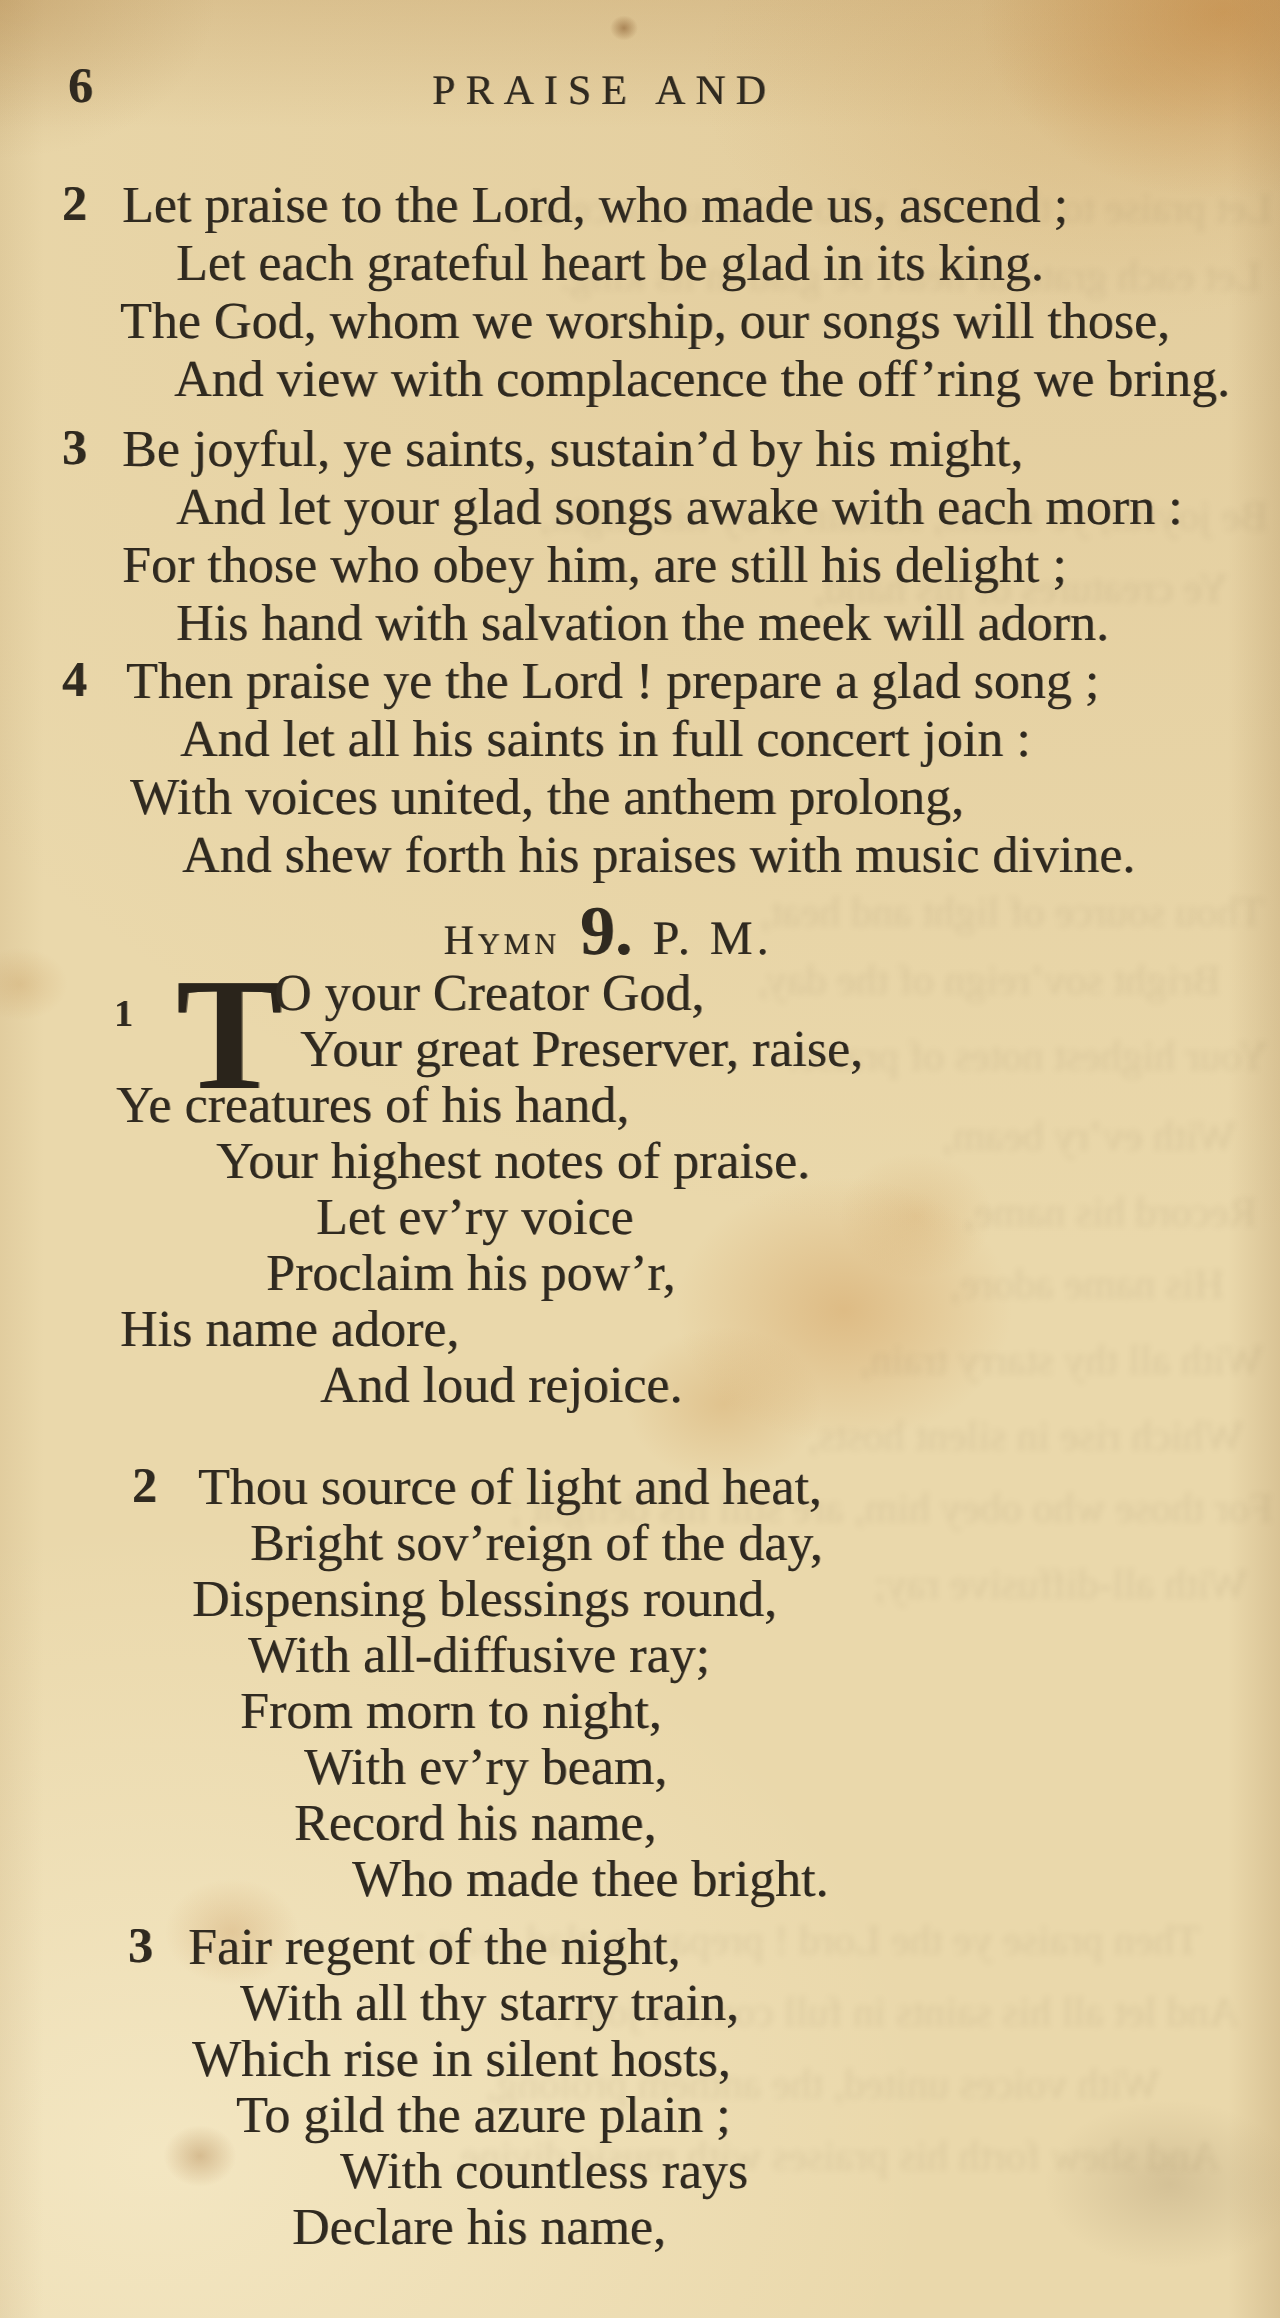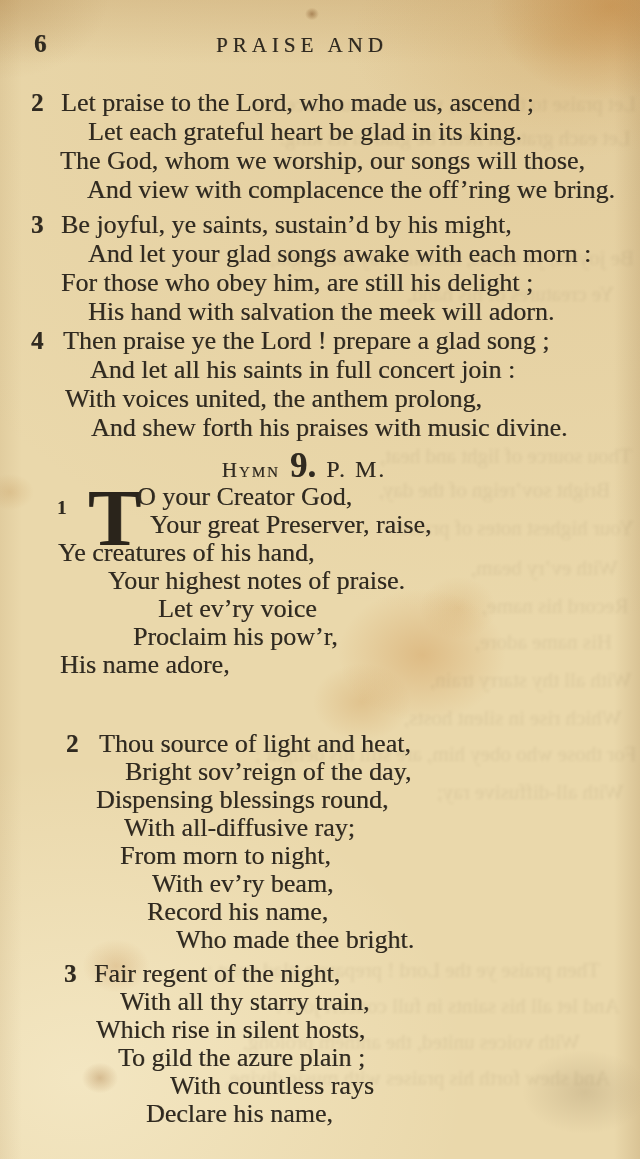--- a/index.html
+++ b/index.html
@@ -124,20 +124,21 @@
   <span class="v1num txt">1</span>
   <span class="dropcap">T</span>
   <div class="stanza" style="top:483px;">
     <div class="line txt"><span style="margin-left:137px;">O your Creator God,</span></div>
     <div class="line txt"><span style="margin-left:150px;">Your great Preserver, raise,</span></div>
     <div class="line txt"><span style="margin-left:58px;">Ye creatures of his hand,</span></div>
     <div class="line txt"><span style="margin-left:108px;">Your highest notes of praise.</span></div>
     <div class="line txt"><span style="margin-left:158px;">Let ev’ry voice</span></div>
     <div class="line txt"><span style="margin-left:133px;">Proclaim his pow’r,</span></div>
     <div class="line txt"><span style="margin-left:60px;">His name adore,</span></div>
+    <div class="line txt"><span style="margin-left:160px;">And loud rejoice.</span></div>
   </div>
 
   <div class="stanza" style="top:730px;">
     <div class="line txt">
       <span class="vnum" style="left:66px;">2</span>
       <span style="margin-left:99px;">Thou source of light and heat,</span>
     </div>
     <div class="line txt"><span style="margin-left:125px;">Bright sov’reign of the day,</span></div>
     <div class="line txt"><span style="margin-left:96px;">Dispensing blessings round,</span></div>
     <div class="line txt"><span style="margin-left:124px;">With all-diffusive ray;</span></div>

